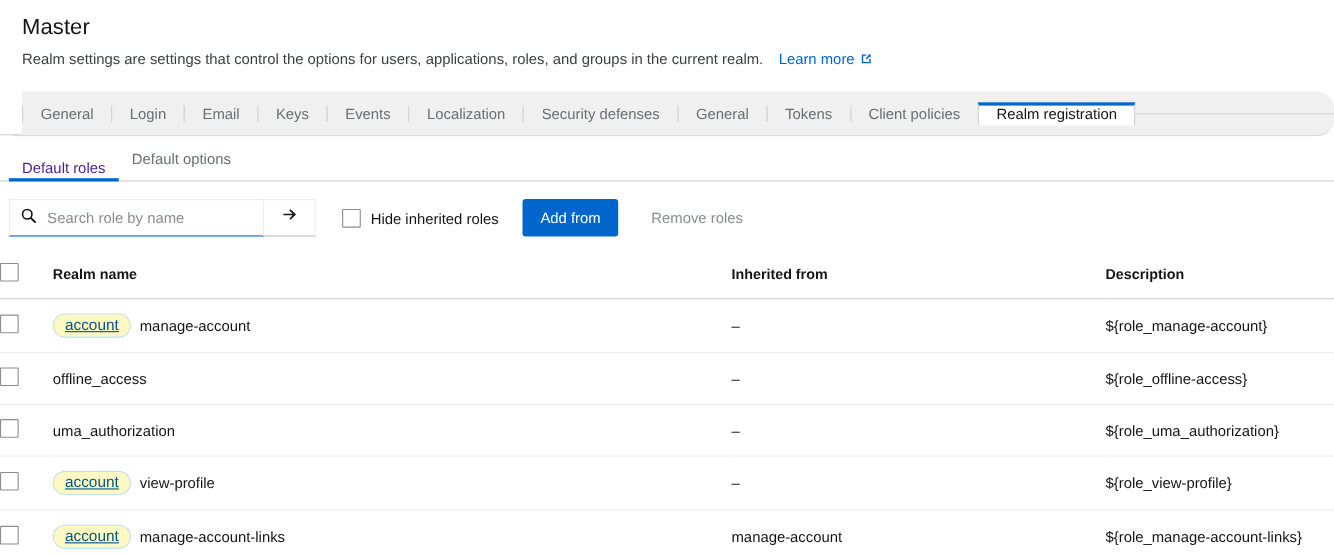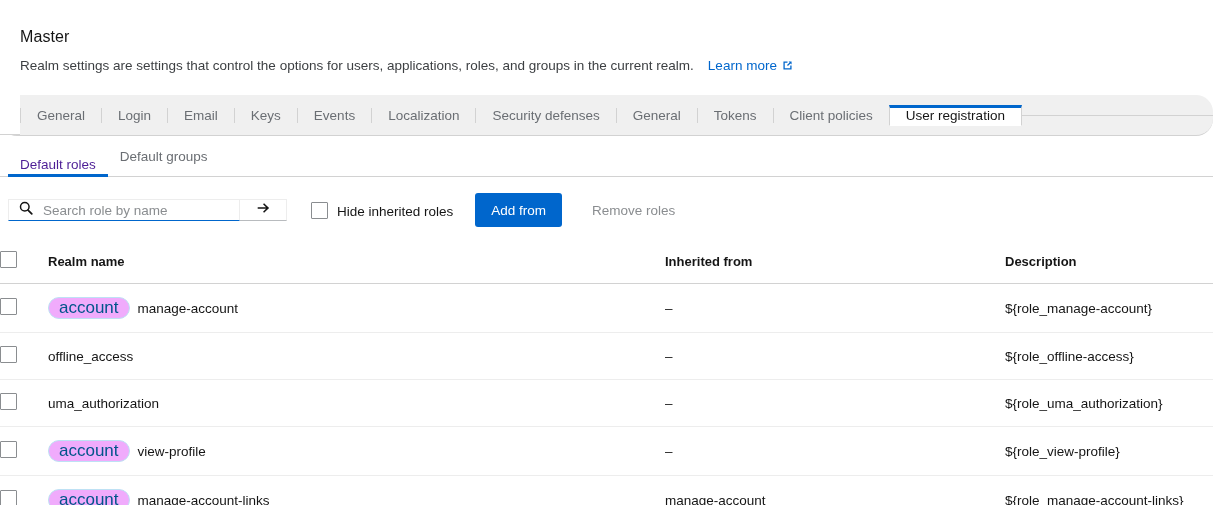--- a/index.html
+++ b/index.html
@@ -14,24 +14,24 @@
     color: #151515;
     overflow: hidden;
     position: relative;
   }
 
   
   .page-header {
     padding: 12px 20px 0 20px;
   }
   .page-title {
-    font-size: 16px;
+    font-size: 20px;
     font-weight: 400;
     color: #151515;
-    margin: 12px 0 7px 0;
+    margin: 0 0 7px 0;
     line-height: 26px;
     letter-spacing: 0.1px;
   }
   .page-subtitle {
     font-size: 13.5px;
     color: #3c3f42;
     line-height: 18px;
     margin: 0;
   }
   .learn-more {
@@ -129,21 +129,21 @@
   
   .toolbar {
     display: flex;
     align-items: center;
     padding: 16px 20px 14px 8px;
     gap: 0;
   }
   .search-group {
     display: flex;
     align-items: stretch;
-    height: 22px;
+    height: 34px;
   }
   .search-box {
     display: flex;
     align-items: center;
     width: 232px;
     border: 1px solid #ededed;
     border-bottom: 1px solid #0066cc;
     background: #ffffff;
     padding: 0 8px 0 10px;
     box-sizing: border-box;
@@ -242,29 +242,30 @@
     border-bottom: 1px solid #ededed;
     vertical-align: middle;
   }
   .col-cb    { width: 48px; }
   .col-name  { width: 617px; }
   .col-inh   { width: 340px; }
   .col-desc  { width: auto; }
   .cell-cb   { padding-left: 18px; }
   .badge {
     display: inline-block;
-    background: #f0abfc;
+    background: #fef9c3;
     color: #00548a;
     border: 1px solid #bee1f4;
     border-radius: 30px;
-    font-size: 17px;
+    font-size: 14px;
     padding: 2px 10px 3px 10px;
     margin-right: 8px;
     line-height: 15px;
     vertical-align: middle;
+    text-decoration: underline;
   }
   .role-text { vertical-align: middle; }
   .dash { color: #151515; }
 </style>
 </head>
 <body>
 
 <div class="page-header">
   <h1 class="page-title">Master</h1>
   <div class="page-subtitle">
@@ -279,27 +280,27 @@
   <div class="tab" style="margin-left:20px;">General</div>
   <div class="tab">Login</div>
   <div class="tab">Email</div>
   <div class="tab">Keys</div>
   <div class="tab">Events</div>
   <div class="tab">Localization</div>
   <div class="tab">Security defenses</div>
   <div class="tab">General</div>
   <div class="tab">Tokens</div>
   <div class="tab">Client policies</div>
-  <div class="tab active">User registration</div>
+  <div class="tab active">Realm registration</div>
   <div class="tabs-spacer"></div>
 </div>
 
 <div class="tabs-secondary">
   <div class="subtab active">Default roles</div>
-  <div class="subtab">Default groups</div>
+  <div class="subtab">Default options</div>
 </div>
 
 <div class="toolbar">
   <div class="search-group">
     <div class="search-box">
       <span class="search-icon"><svg width="14" height="14" viewBox="0 0 16 16">
             <circle cx="6.6" cy="6.6" r="4.9" fill="none" stroke="#151515" stroke-width="1.7"></circle>
             <line x1="10.3" y1="10.3" x2="14.6" y2="14.6" stroke="#151515" stroke-width="2" stroke-linecap="round"></line>
           </svg></span>
       <input class="search-input" type="text" placeholder="Search role by name" style="">

